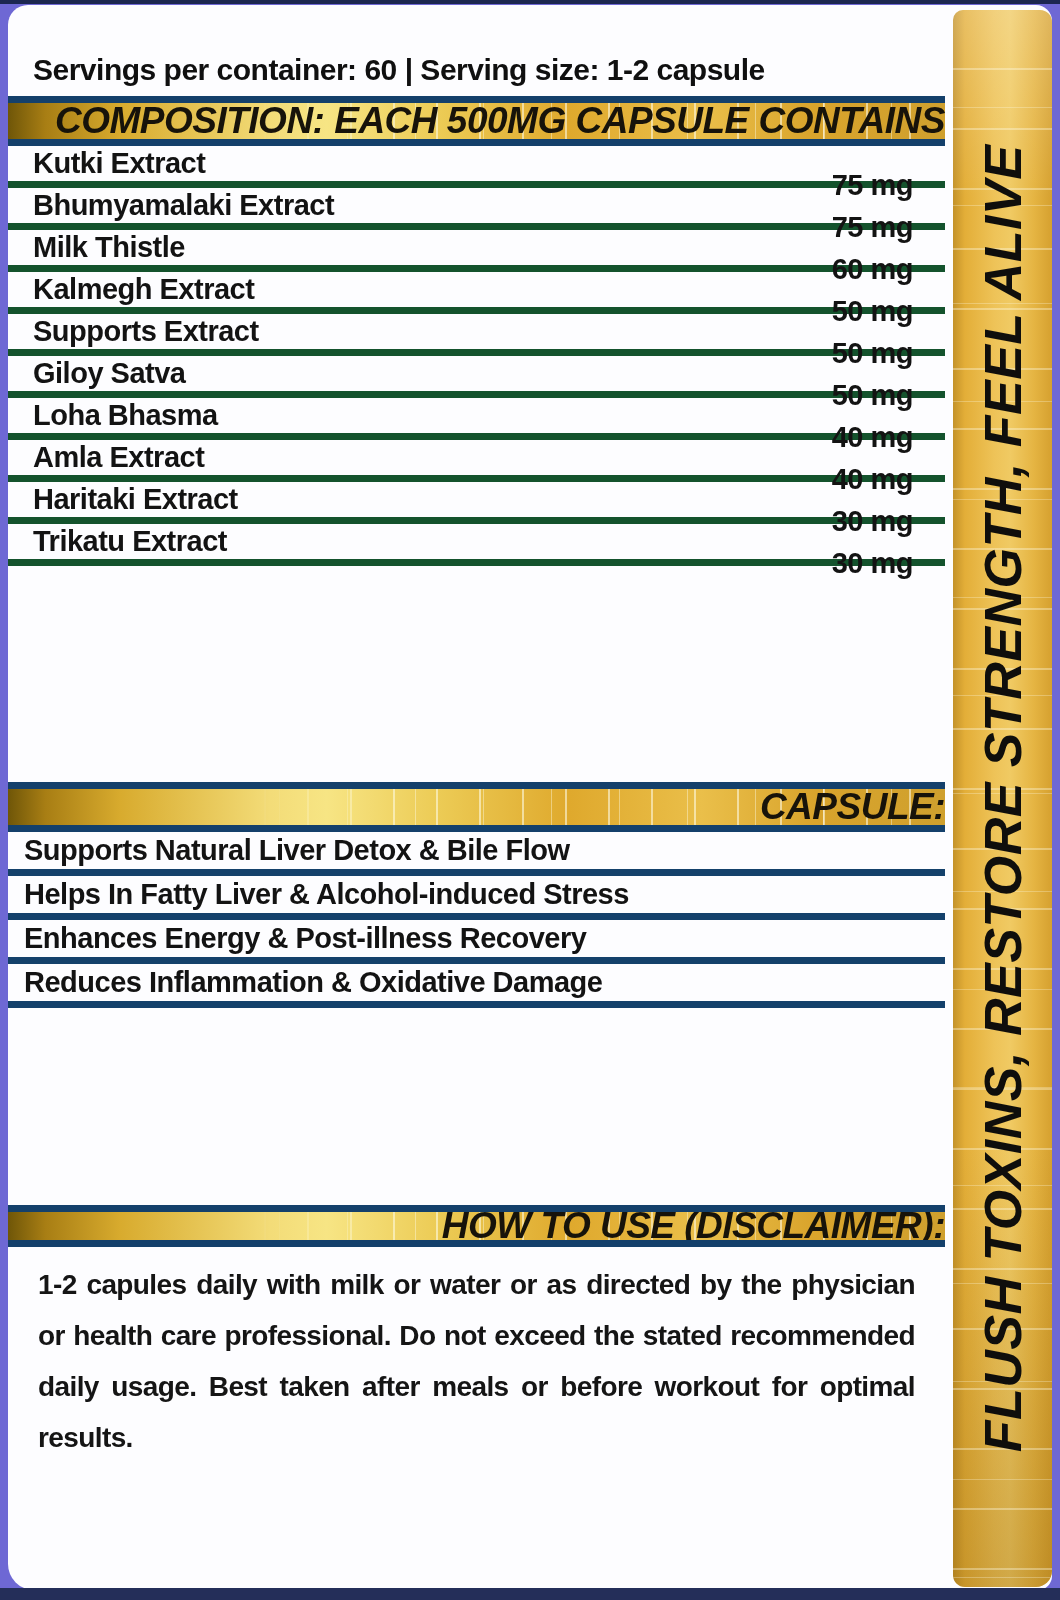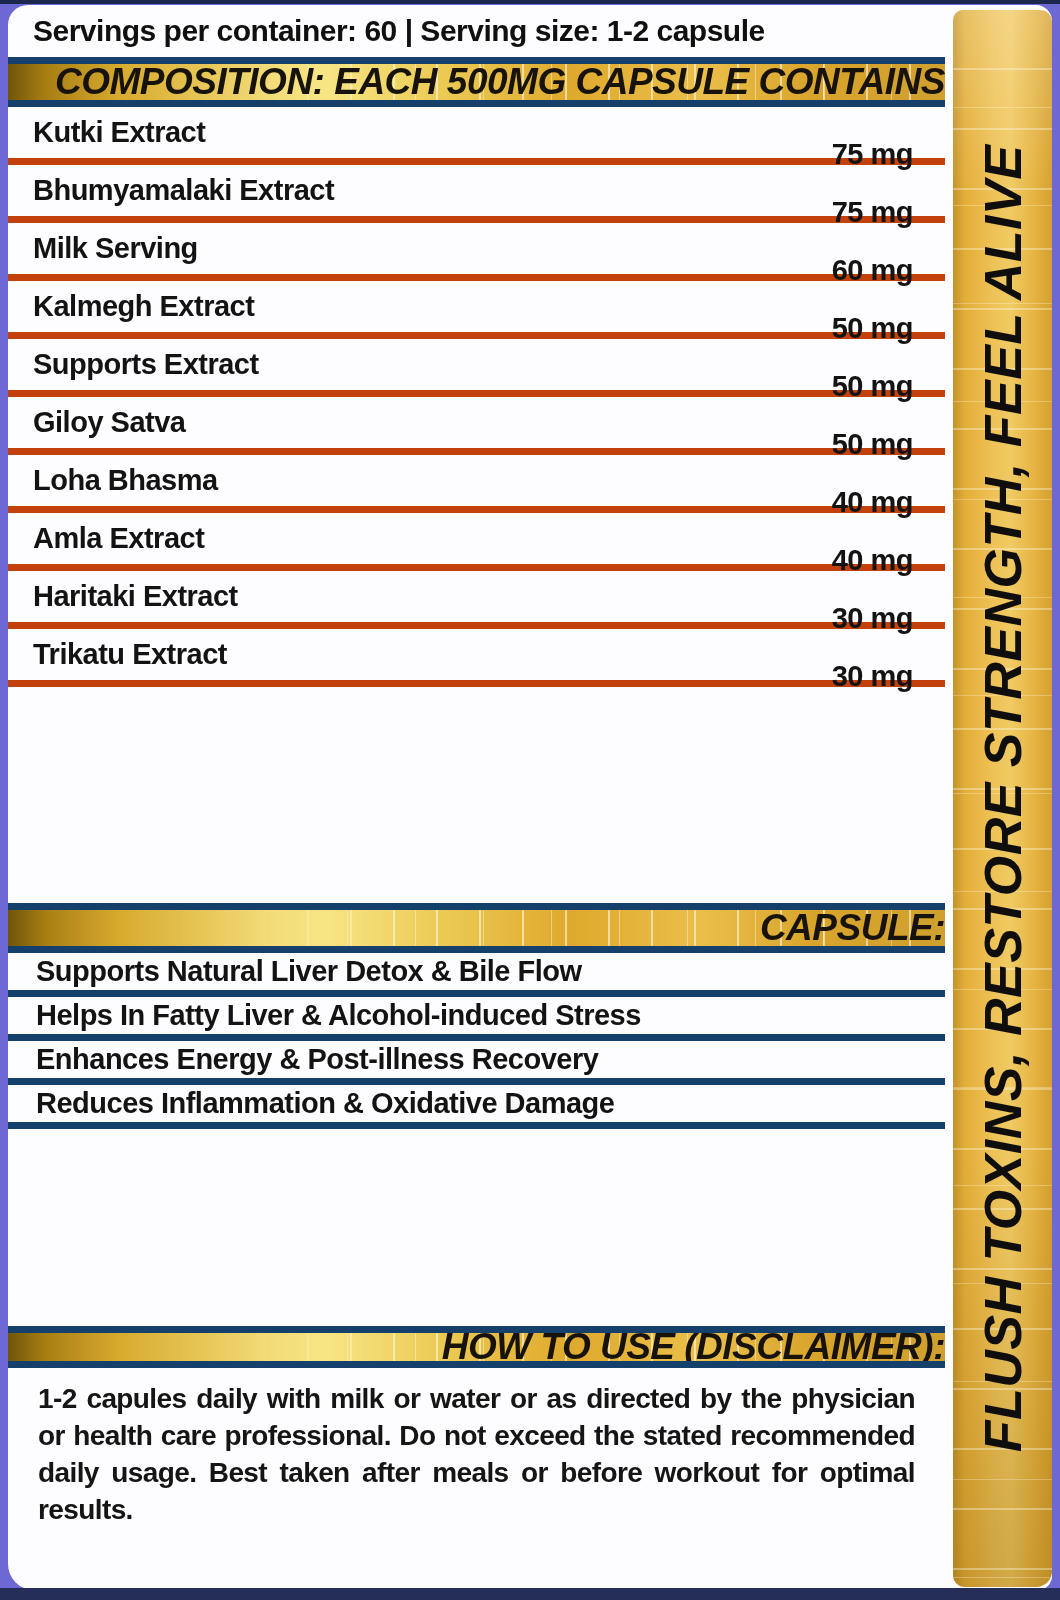--- a/index.html
+++ b/index.html
@@ -31,20 +31,21 @@
   }
 
   
   .content { position:absolute; left:0; top:0; width:937px; }
 
   .serving-line {
     height:52px; display:flex; align-items:center;
     padding-left:25px;
     font-size:30px; font-weight:bold; letter-spacing:-0.5px;
     color:#101010;
+    margin-top:39px;
   }
 
   .gold-banner {
     position:relative;
     height:50px;
     border-top:7px solid #14406b;
     border-bottom:7px solid #14406b;
     display:flex; align-items:center; justify-content:flex-end;
     font-size:37px; font-weight:bold; font-style:italic;
     letter-spacing:-0.5px;
@@ -59,45 +60,45 @@
     background:
       repeating-linear-gradient(90deg, transparent 0 41px, rgba(255,255,240,0.55) 41px 43px),
       repeating-linear-gradient(90deg, transparent 0 67px, rgba(255,255,240,0.4) 67px 68px);
     -webkit-mask-image:linear-gradient(90deg, transparent 0 26%, #000 42%);
     mask-image:linear-gradient(90deg, transparent 0 26%, #000 42%);
   }
   .gold-banner span { position:relative; z-index:1; }
   .usage-banner { height:42px; }
 
   .ing-row {
-    height:58px;
-    border-bottom:7px solid #c2410c;
+    height:42px;
+    border-bottom:7px solid #14532d;
     display:flex; align-items:center; justify-content:space-between;
     padding:0 32px 0 25px;
     font-size:29px; font-weight:bold; letter-spacing:-0.5px;
     color:#131313;
   }
   .ing-row .amount { white-space:nowrap;margin-top:44px; }
 
   .gap-composition { height:216px; }
   .gap-benefits { height:197px; }
 
   .benefit-row {
     height:44px;
     border-bottom:7px solid #14416b;
     display:flex; align-items:center;
-    padding-left:28px;
+    padding-left:16px;
     font-size:29px; font-weight:bold; letter-spacing:-0.5px;
     color:#131313;
   }
 
   .disclaimer {
     padding:12px 30px 0 30px;
     font-size:28px; font-weight:bold; letter-spacing:-0.6px;
-    line-height:37px;
+    line-height:51px;
     text-align:justify;
     text-align-last:left;
     color:#151515;
   }
 
   
   .side-stripe {
     position:absolute; left:953px; top:10px; width:99px; height:1577px;
     border-radius:10px 12px 16px 12px;
     background:linear-gradient(90deg,
@@ -137,21 +138,21 @@
 
     <div class="ing-row">
       <span class="name">Kutki Extract</span>
       <span class="amount">75 mg</span>
     </div>
     <div class="ing-row">
       <span class="name">Bhumyamalaki Extract</span>
       <span class="amount">75 mg</span>
     </div>
     <div class="ing-row">
-      <span class="name">Milk Serving</span>
+      <span class="name">Milk Thistle</span>
       <span class="amount">60 mg</span>
     </div>
     <div class="ing-row">
       <span class="name">Kalmegh Extract</span>
       <span class="amount">50 mg</span>
     </div>
     <div class="ing-row">
       <span class="name">Supports Extract</span>
       <span class="amount">50 mg</span>
     </div>

